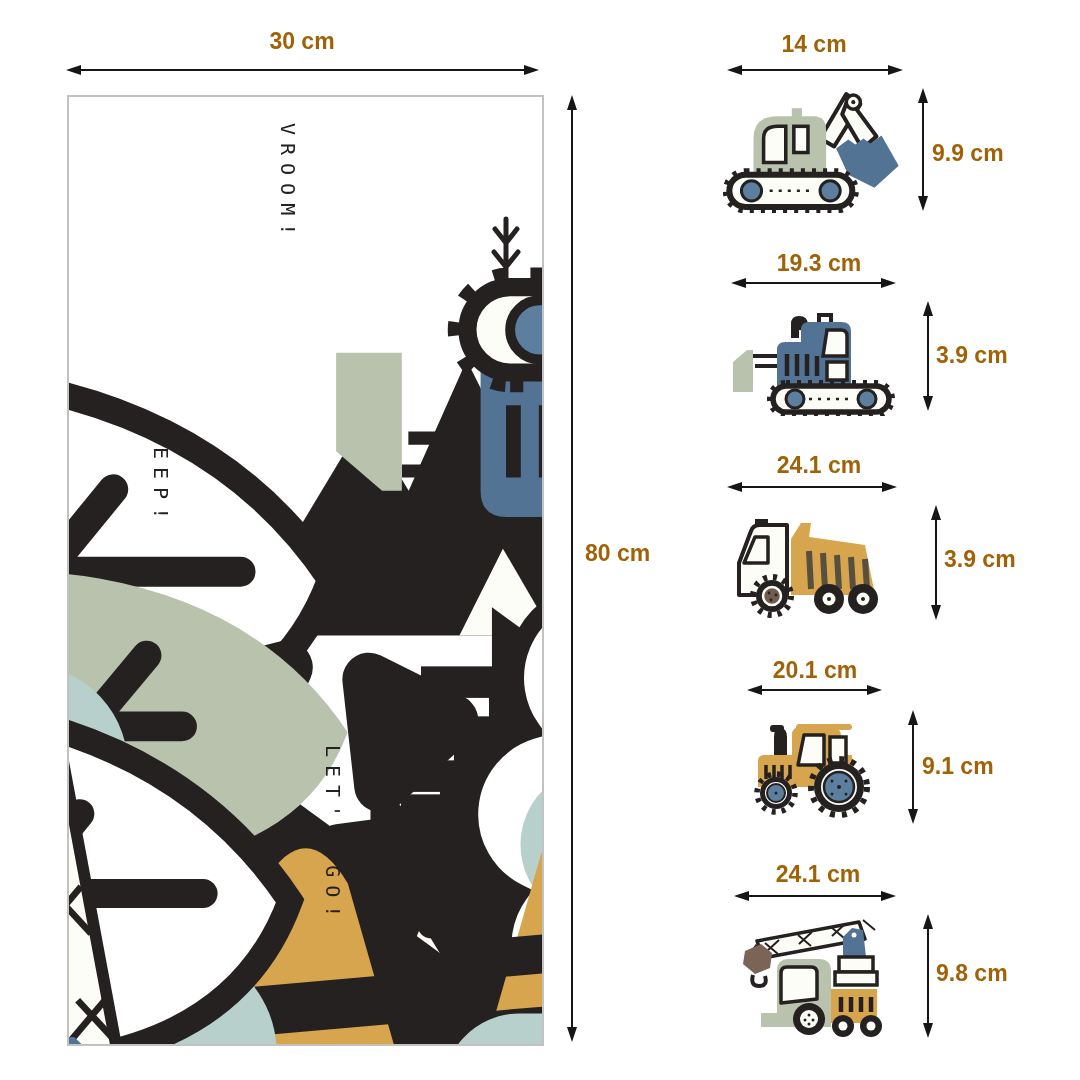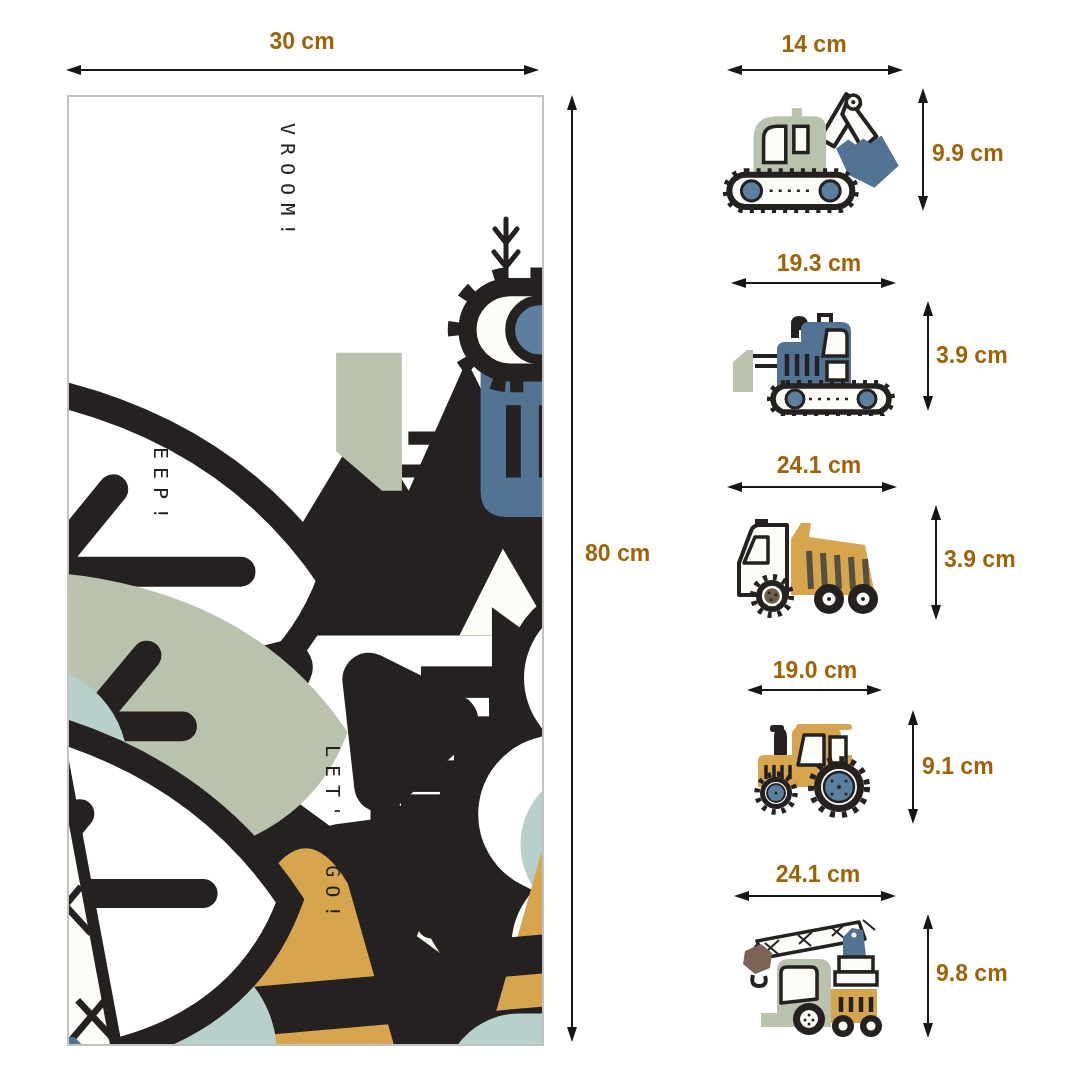--- a/index.html
+++ b/index.html
@@ -293,21 +293,21 @@
   <svg class="vicon" style="left:725px;top:497px" width="175" height="122" viewBox="0 0 175 122">
       <use href="#v-dumptruck"></use>
     </svg>
   <div class="varrow" style="left:930px;top:505px;height:115px">
       <i class="vt"></i>
       <i class="ln"></i>
       <i class="vb"></i>
     </div>
   <div class="dim" style="left:944px;top:548px">3.9 cm</div>
 
-  <div class="dim dim-center" style="left:815px;top:659px">19.0 cm</div>
+  <div class="dim dim-center" style="left:815px;top:659px">20.1 cm</div>
   <div class="harrow" style="left:747px;top:684px;width:135px">
       <i class="hl"></i>
       <i class="ln"></i>
       <i class="hr"></i>
     </div>
   <svg class="vicon" style="left:744px;top:701px" width="140" height="122" viewBox="0 0 140 122">
       <use href="#v-tractor"></use>
     </svg>
   <div class="varrow" style="left:907px;top:710px;height:114px">
       <i class="vt"></i>

